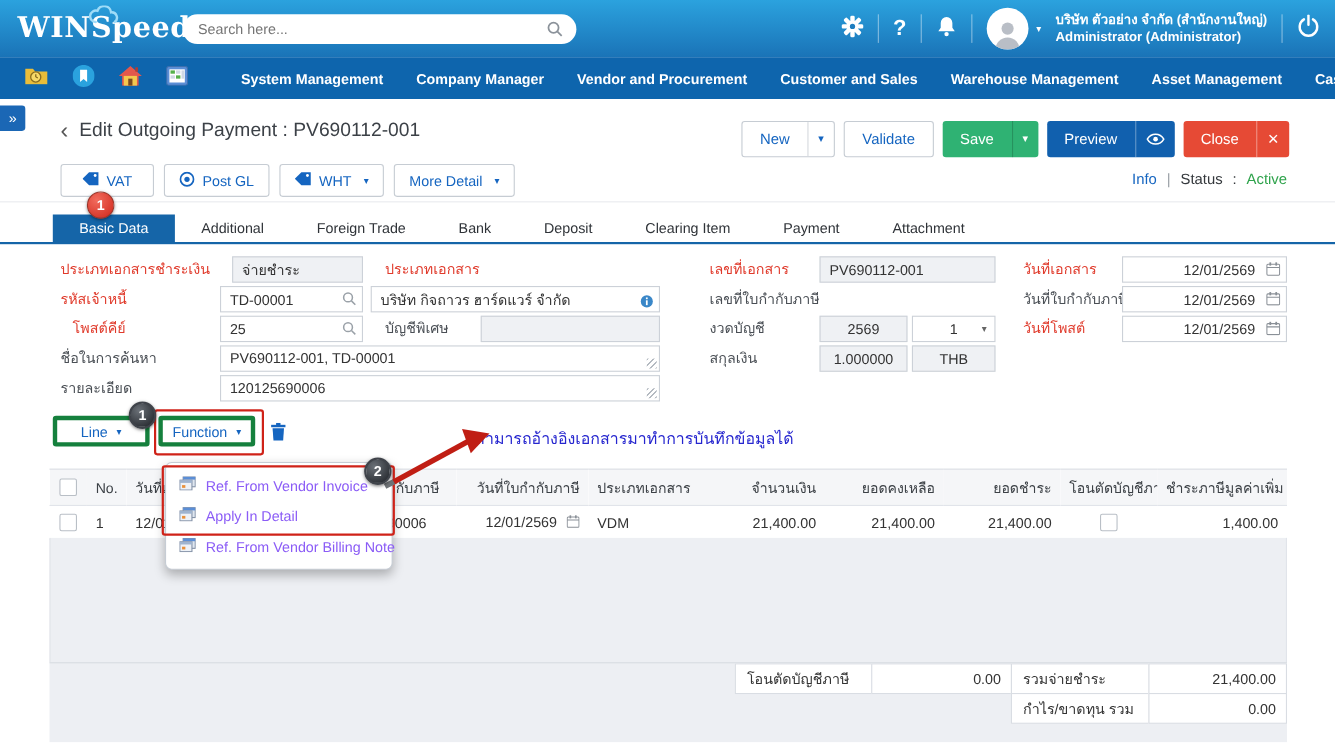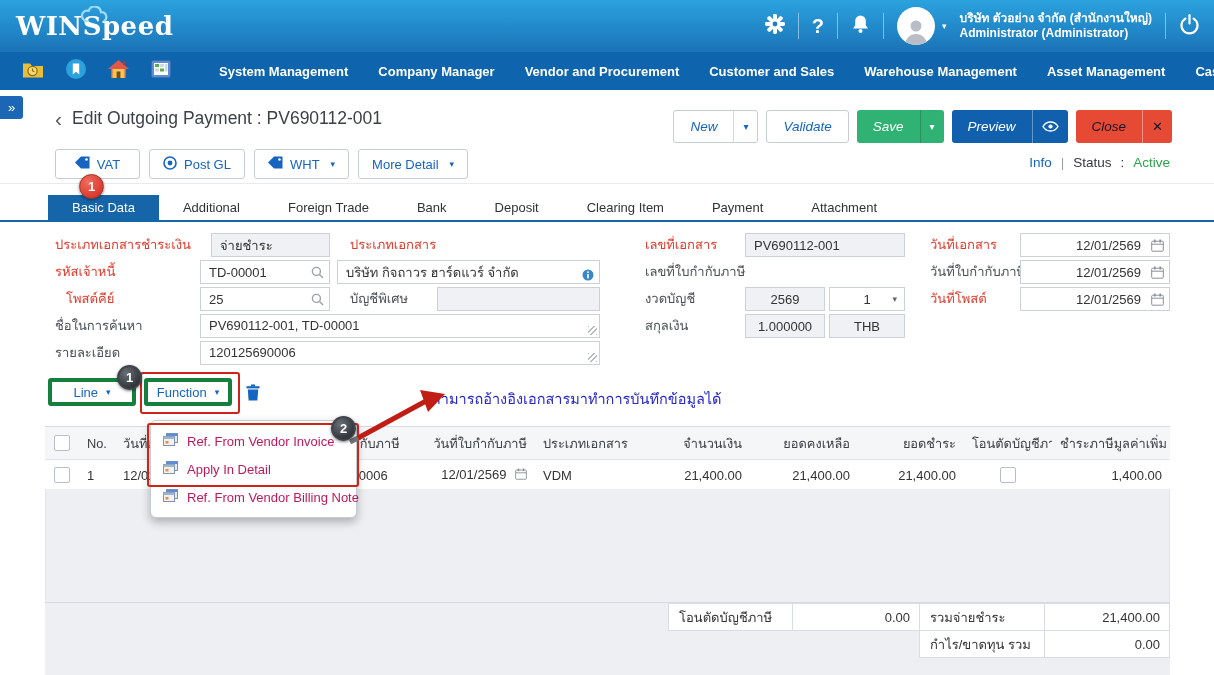--- a/index.html
+++ b/index.html
@@ -27,29 +27,29 @@
   .nsep{width:1px;height:24px;background:rgba(255,255,255,.75);margin-left:22px;}
   .navitems{display:flex;align-items:center;gap:30px;margin-left:26px;color:#fff;font-size:13px;font-weight:bold;white-space:nowrap;}
   .navitems span{cursor:default;}
   
   .expandbtn{position:absolute;left:0;top:96px;width:23px;height:23px;background:#1b67b5;color:#fff;
              font-size:13px;display:flex;align-items:center;justify-content:center;border-radius:0 3px 3px 0;}
   .pagetitle{position:absolute;left:55px;top:108px;font-size:17.5px;color:#3c4147;display:flex;gap:10px;align-items:center;}
   .pagetitle .bk{color:#555;font-size:21px;line-height:17px;}
   .actions{position:absolute;top:110px;right:42px;display:flex;gap:8px;height:33px;}
   .btn{display:flex;align-items:center;justify-content:center;font-size:13.5px;border-radius:3px;box-sizing:border-box;height:33px;}
-  .btn .main{display:flex;align-items:center;justify-content:center;height:100%;padding:0 16px;font-style:italic;}
+  .btn .main{display:flex;align-items:center;justify-content:center;height:100%;padding:0 16px;}
   .btn .aux{display:flex;align-items:center;justify-content:center;height:100%;padding:0 9px;font-size:10px;}
   .btn-white{background:#fff;border:1px solid #c6ccd3;color:#1565c0;padding:0;}
   .btn-white .aux{border-left:1px solid #d6dade;}
   .btn-green{background:#2fb273;color:#fff;}
   .btn-green .aux{border-left:1px solid rgba(0,0,0,.18);}
   .btn-blue{background:#1160ae;color:#fff;}
   .btn-blue .aux{border-left:1px solid rgba(255,255,255,.35);}
-  .btn-red{background:#e64a35;color:#0f172a;}
+  .btn-red{background:#e64a35;color:#ffffff;}
   .btn-red .aux{border-left:1px solid rgba(255,255,255,.4);font-size:13px;}
   .toolbar2{position:absolute;left:55px;top:149px;display:flex;gap:9px;height:30px;}
   .tbtn{display:flex;align-items:center;gap:7px;background:#fff;border:1px solid #c6ccd3;border-radius:3px;
         color:#1565c0;font-size:13px;padding:0 13px;box-sizing:border-box;}
   .tbtn .car{font-size:9px;color:#1565c0;margin-left:4px;}
   .statusline{position:absolute;right:44px;top:155px;display:flex;gap:9px;font-size:13.5px;align-items:center;}
   .hr1{position:absolute;left:0;top:183px;width:100%;height:1px;background:#e8eaee;}
   
   .tabs{position:absolute;left:0;top:195px;width:100%;height:27px;border-bottom:2px solid #1565a8;
         display:flex;align-items:stretch;padding-left:48px;box-sizing:border-box;}
@@ -86,21 +86,21 @@
   .emptyzone{position:absolute;left:0;top:63px;width:1125px;height:113px;background:#edeff3;
         border-left:1px solid #e1e4ea;border-right:1px solid #e1e4ea;box-sizing:border-box;}
   .totals{position:absolute;left:0;top:176px;width:1125px;height:73px;background:#edeff3;
         border-top:1px solid #d7dbe1;box-sizing:border-box;}
   .tcell{position:absolute;height:28px;background:#fff;border:1px solid #d9dde3;box-sizing:border-box;
         font-size:13px;color:#333;display:flex;align-items:center;}
   .tcell.lab{padding-left:10px;} .tcell.val{justify-content:flex-end;padding-right:9px;}
   
   .menu{position:absolute;left:150px;top:420px;width:205px;background:#fff;border:1px solid #c6ccd4;border-radius:6px;
         box-shadow:0 4px 10px rgba(0,0,0,.28);padding:6px 0;z-index:30;}
-  .mitem{height:28px;display:flex;align-items:center;gap:9px;padding:0 12px;font-size:13px;color:#be185d;white-space:nowrap;}
+  .mitem{height:28px;display:flex;align-items:center;gap:9px;padding:0 12px;font-size:13px;color:#8b5cf6;white-space:nowrap;}
   .redrect{position:absolute;border:2px solid #cf2218;border-radius:3px;z-index:40;pointer-events:none;}
   .badge{position:absolute;border-radius:50%;color:#fff;font-weight:bold;display:flex;align-items:center;justify-content:center;z-index:50;}
   .badge.red{width:23px;height:23px;font-size:13px;background:radial-gradient(circle at 35% 30%,#f26c5d,#cf261a);
         border:1px solid #99352a;box-shadow:0 1px 3px rgba(0,0,0,.45);}
   .badge.dark{width:25px;height:25px;font-size:13px;background:radial-gradient(circle at 35% 30%,#6a7077,#1c1f24);
         border:2px solid #3f434a;box-shadow:0 1px 3px rgba(0,0,0,.5);box-sizing:border-box;}
   .arrow-svg{position:absolute;left:348px;top:386px;z-index:45;pointer-events:none;}
 </style>
 </head>
 <body>
@@ -108,20 +108,29 @@
 <div class="app">
 
   <div class="topbar">
     <div class="logo">
       <span class="cloud">
         <svg width="36" height="17" viewBox="0 0 36 17">
             <path d="M9 15a5.2 5.2 0 1 1 1.6-10.2A6.4 6.4 0 0 1 23 6.2a4.8 4.8 0 0 1 3.4 8.6" stroke="#9fdcf8" stroke-width="2.2" fill="none" stroke-linecap="round"></path>
           </svg>
       </span>
       <span>WINSpeed</span>
+    </div>
+    <div class="searchwrap">
+      <input type="text" placeholder="Search here..." style="">
+      <span class="mag">
+        <svg width="15" height="15" viewBox="0 0 15 15">
+            <circle cx="6.2" cy="6.2" r="4.6" stroke="#8b929a" stroke-width="1.6" fill="none"></circle>
+            <line x1="9.8" y1="9.8" x2="13.6" y2="13.6" stroke="#8b929a" stroke-width="1.6"></line>
+          </svg>
+      </span>
     </div>
     <div class="topright">
       <span>
         <svg width="20" height="20" viewBox="0 0 20 20">
             <g fill="#fff">
               <rect x="8" y="0" width="4" height="20" rx="1.4"></rect>
               <rect x="8" y="0" width="4" height="20" rx="1.4" transform="rotate(45 10 10)"></rect>
               <rect x="8" y="0" width="4" height="20" rx="1.4" transform="rotate(90 10 10)"></rect>
               <rect x="8" y="0" width="4" height="20" rx="1.4" transform="rotate(135 10 10)"></rect>
               <circle cx="10" cy="10" r="5.4"></circle>

